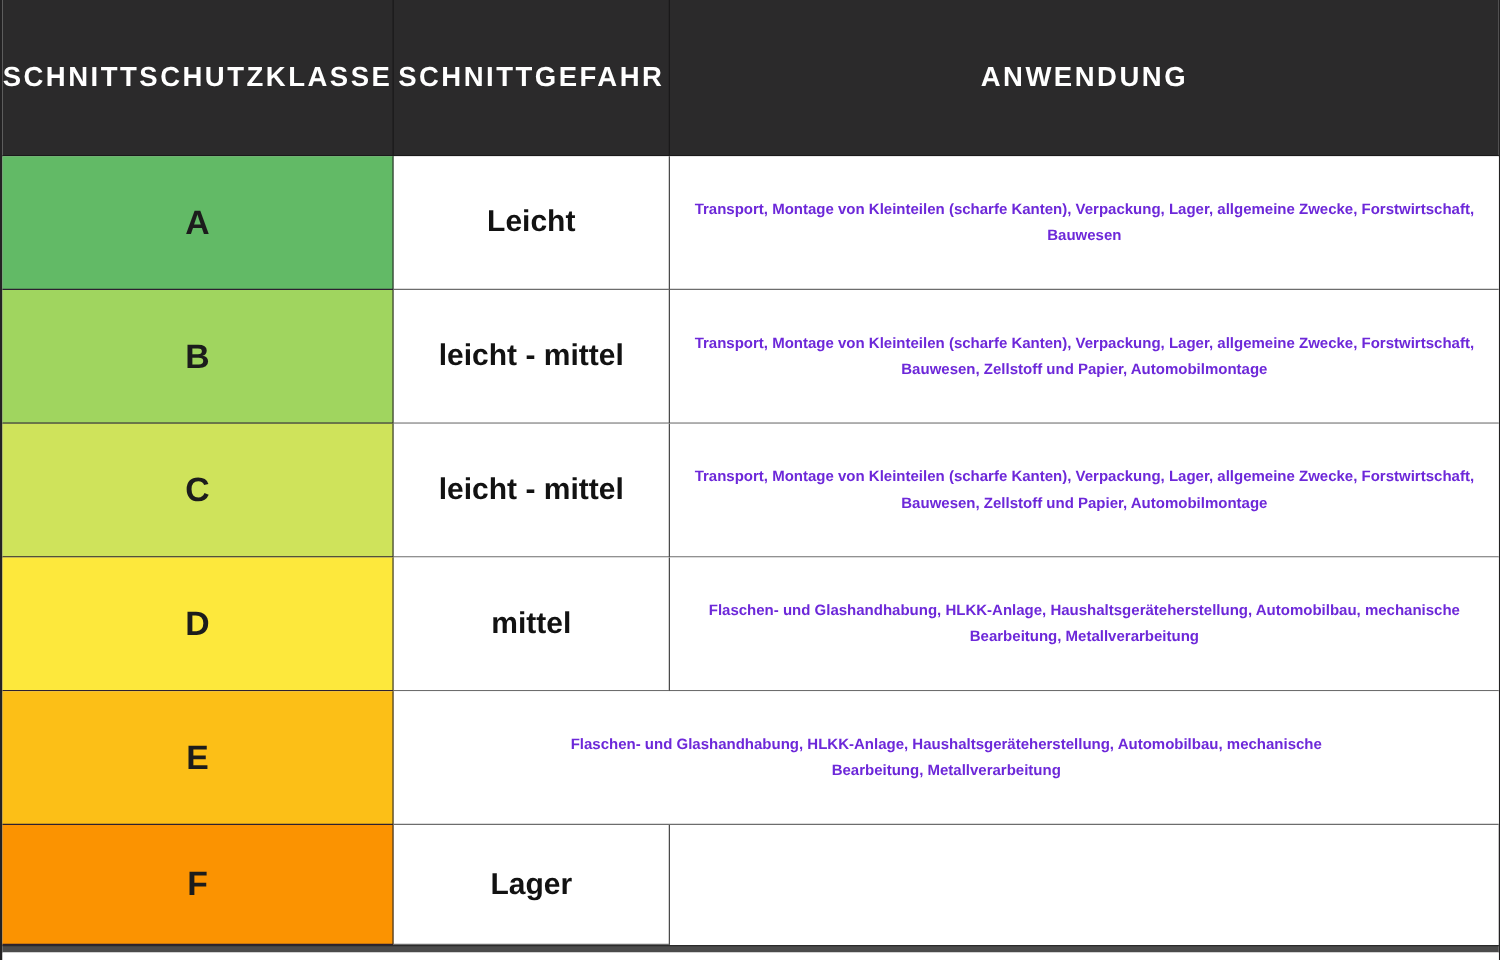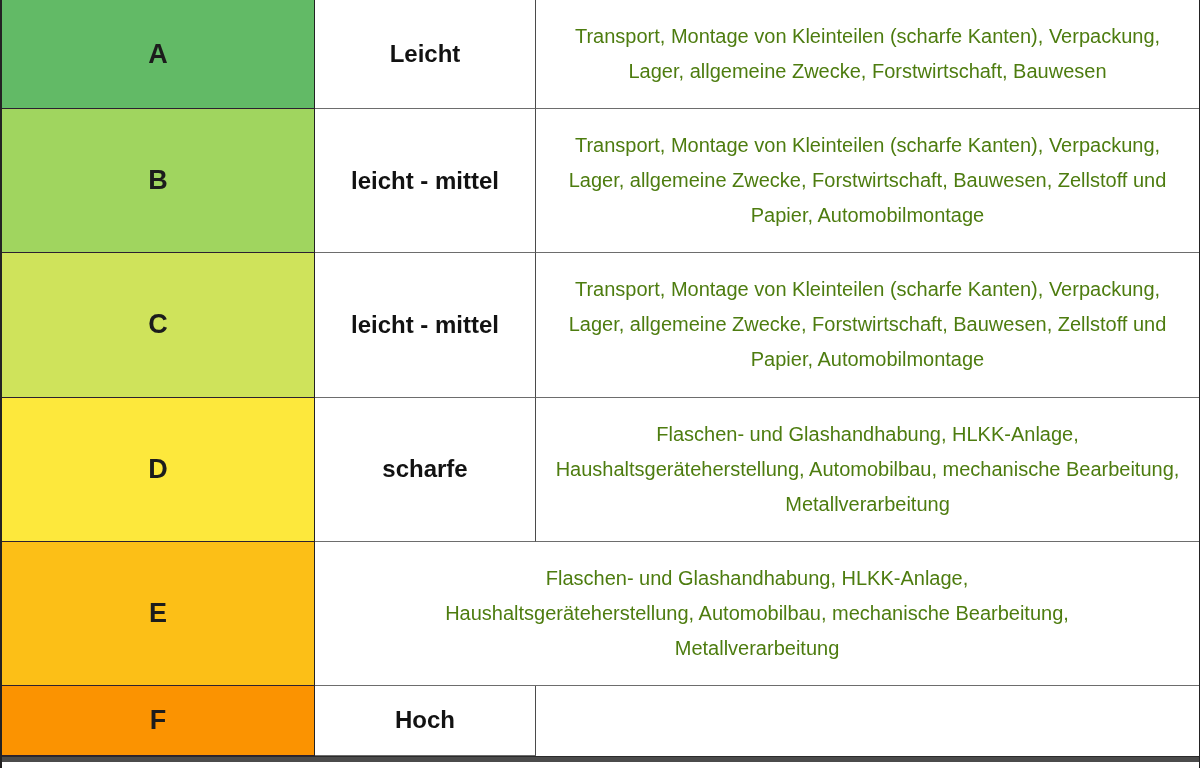--- a/index.html
+++ b/index.html
@@ -74,23 +74,23 @@
     font-weight: bold;
     color: #1c1c1c;
   }
   .danger-label {
     font-size: 24px;
     font-weight: bold;
     color: #121212;
     text-align: center;
   }
   .application-text {
-    font-size: 20px;
-    font-weight: normal;
-    color: #4d7c0f;
+    font-size: 12px;
+    font-weight: bold;
+    color: #6d28d9;
     line-height: 1.75;
     max-width: 640px;
   }
   .bottom-strip {
     flex: 0 0 auto;
     height: 5px;
     background: #4b4b4b;
     border-top: 1px solid #2a2a2a;
   }
   .bottom-white {
@@ -98,20 +98,31 @@
     height: 6px;
     background: #ffffff;
   }
 </style>
 </head>
 <body>
 
 <div class="stage">
   <div class="tbl">
 
+    <div class="row header-row">
+      <div class="cell c1">
+        <span class="header-label">SCHNITTSCHUTZKLASSE</span>
+      </div>
+      <div class="cell c2">
+        <span class="header-label">SCHNITTGEFAHR</span>
+      </div>
+      <div class="cell c3">
+        <span class="header-label">ANWENDUNG</span>
+      </div>
+    </div>
 
   <div class="row data-row">
     <div class="cell c1" style="background: rgb(98, 186, 102);">
       <span class="class-label">A</span>
     </div>
     <div class="cell c2">
       <span class="danger-label">Leicht</span>
     </div>
     <div class="cell c3">
       <span class="application-text">Transport, Montage von Kleinteilen (scharfe Kanten), Verpackung, Lager, allgemeine Zwecke, Forstwirtschaft, Bauwesen</span>
@@ -140,40 +151,40 @@
     <div class="cell c3">
       <span class="application-text">Transport, Montage von Kleinteilen (scharfe Kanten), Verpackung, Lager, allgemeine Zwecke, Forstwirtschaft, Bauwesen, Zellstoff und Papier, Automobilmontage</span>
     </div>
   </div>
 
   <div class="row data-row">
     <div class="cell c1" style="background: rgb(253, 232, 60);">
       <span class="class-label">D</span>
     </div>
     <div class="cell c2">
-      <span class="danger-label">scharfe</span>
+      <span class="danger-label">mittel</span>
     </div>
     <div class="cell c3">
       <span class="application-text">Flaschen- und Glashandhabung, HLKK-Anlage, Haushaltsgeräteherstellung, Automobilbau, mechanische Bearbeitung, Metallverarbeitung</span>
     </div>
   </div>
 
   <div class="row data-row">
     <div class="cell c1" style="background: rgb(252, 191, 23);">
       <span class="class-label">E</span>
     </div>
     <div class="cell c3">
       <span class="application-text">Flaschen- und Glashandhabung, HLKK-Anlage, Haushaltsgeräteherstellung, Automobilbau, mechanische Bearbeitung, Metallverarbeitung</span>
     </div>
   </div>
 
   <div class="row data-row">
     <div class="cell c1" style="background: rgb(251, 147, 1);">
       <span class="class-label">F</span>
     </div>
     <div class="cell c2">
-      <span class="danger-label">Hoch</span>
+      <span class="danger-label">Lager</span>
     </div>
   </div>
 <div class="bottom-strip"></div>
     <div class="bottom-white"></div>
   </div>
 </div>
 
 </body></html>

